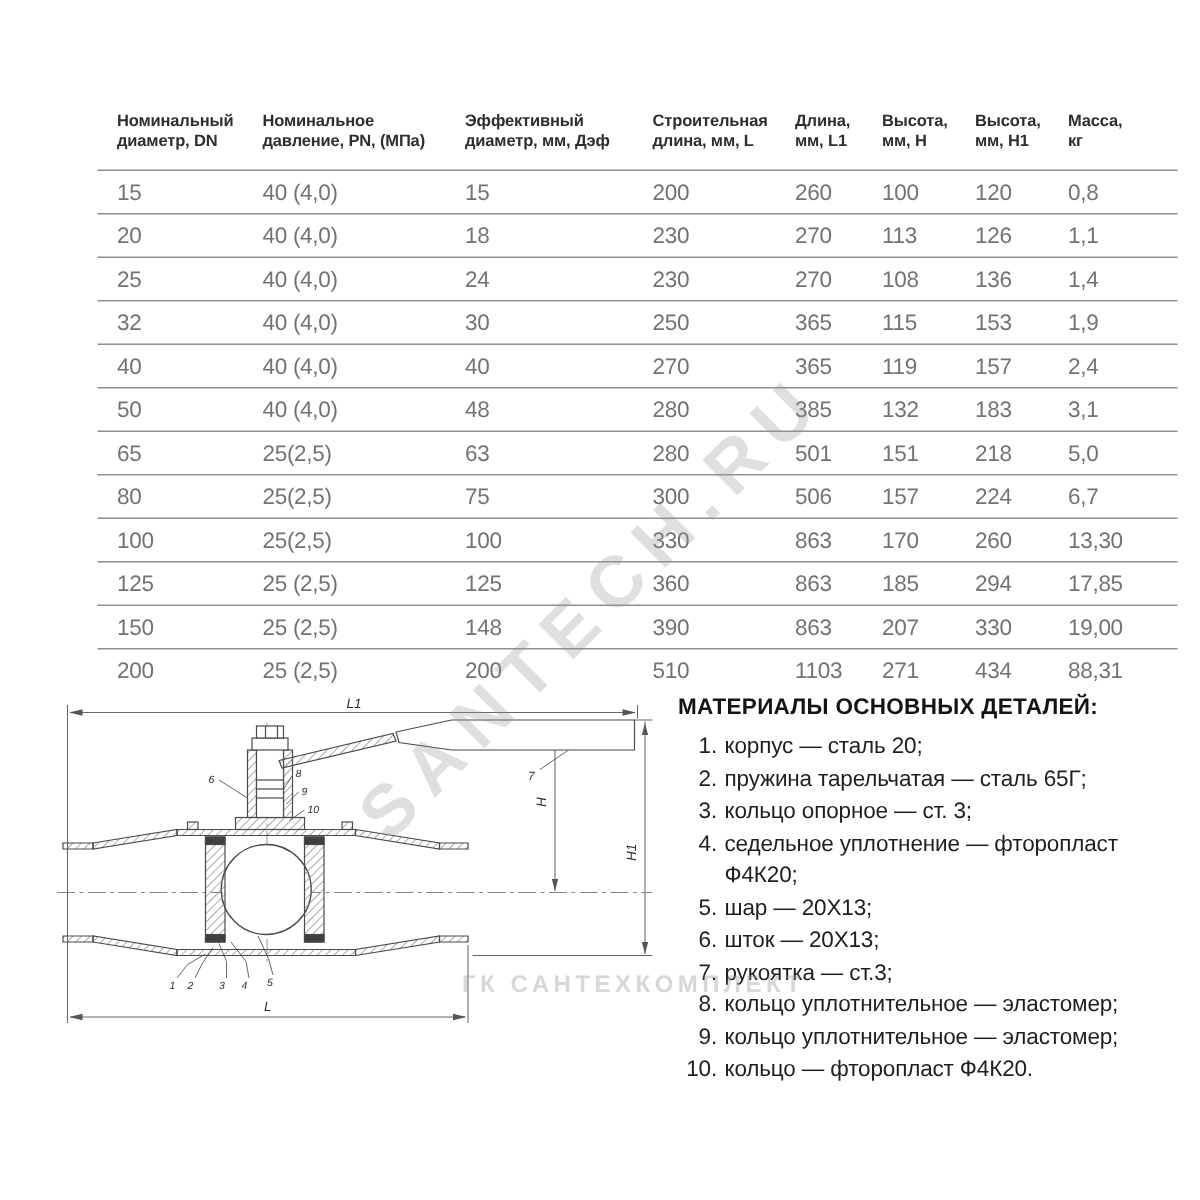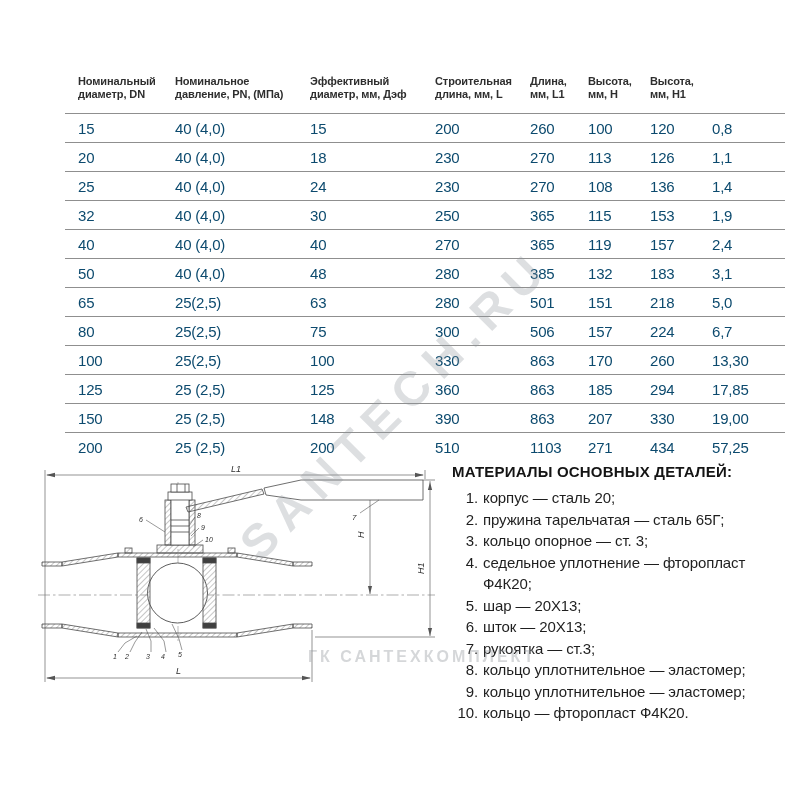--- a/index.html
+++ b/index.html
@@ -15,21 +15,21 @@
   .t-head,.t-row{
     display:grid;
     grid-template-columns:97px 135px 125px 95px 58px 62px 62px 73px;
     padding-left:13px;box-sizing:border-box;
   }
   .t-head{padding-top:5px;height:43px;}
   .hc{font-size:11px;line-height:13px;font-weight:bold;color:#2e2e2e;letter-spacing:-0.1px;}
   .hc span{display:block;}
   .t-row{
     height:29px;align-items:center;border-top:1px solid #8f8f8f;
-    font-size:15px;letter-spacing:-0.2px;color:#0c4a6e;
+    font-size:15px;letter-spacing:-0.2px;color:#737373;
   }
 
   
   .materials{position:absolute;left:452px;top:463px;width:336px;}
   .m-title{font-size:15px;font-weight:800;color:#141414;letter-spacing:0.2px;}
   .materials ol{list-style:none;margin:7px 0 0 0;padding:0;}
   .materials li{
     display:grid;grid-template-columns:26px 1fr;column-gap:5px;
     font-size:15px;line-height:21.5px;color:#1f1f1f;letter-spacing:-0.1px;
   }
@@ -91,20 +91,24 @@
         <div class="hc">
           <span>Высота,</span>
           <span>мм, H</span>
         </div>
 
         <div class="hc">
           <span>Высота,</span>
           <span>мм, H1</span>
         </div>
 
+        <div class="hc">
+          <span>Масса,</span>
+          <span>кг</span>
+        </div>
       </div>
     <div class="t-body">
 
         <div class="t-row">
           <div>15</div>
           <div>40 (4,0)</div>
           <div>15</div>
           <div>200</div>
           <div>260</div>
           <div>100</div>
@@ -223,21 +227,21 @@
         </div>
 
         <div class="t-row">
           <div>200</div>
           <div>25 (2,5)</div>
           <div>200</div>
           <div>510</div>
           <div>1103</div>
           <div>271</div>
           <div>434</div>
-          <div>57,25</div>
+          <div>88,31</div>
         </div>
       </div>
   </div>
 
   <svg class="drawing" width="405" height="250" viewBox="0 0 405 250" xmlns="http://www.w3.org/2000/svg">
     <defs>
       <pattern id="h4" width="4" height="4" patternUnits="userSpaceOnUse" patternTransform="rotate(45)">
         <line x1="0" y1="0" x2="0" y2="4" stroke="#8d8d8d" stroke-width="1"></line>
       </pattern>
     </defs>

